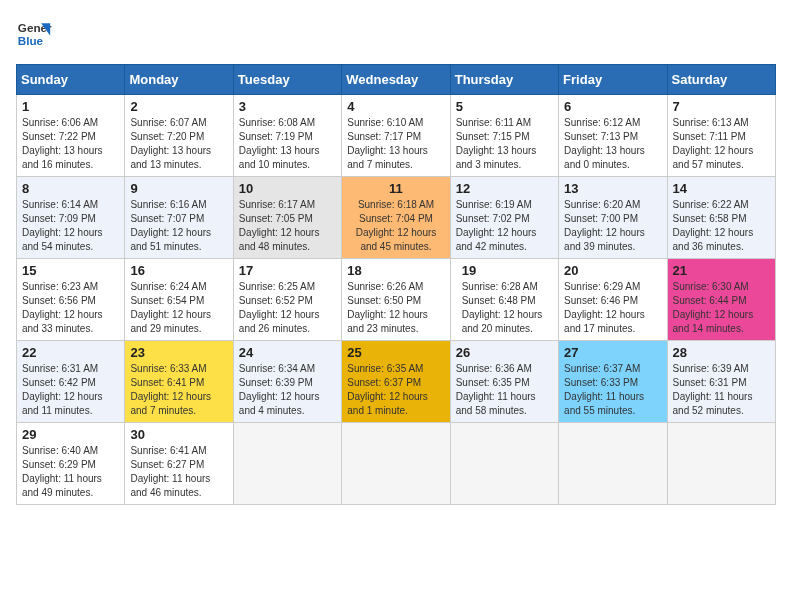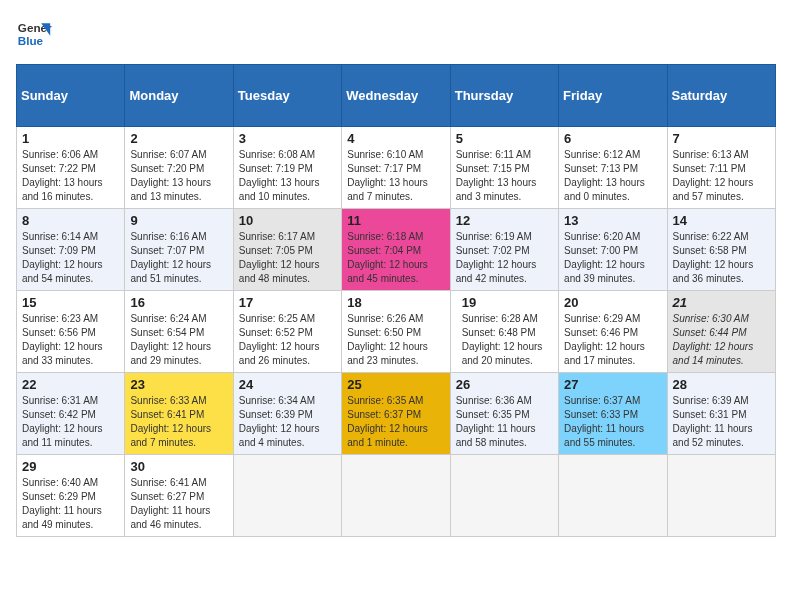--- a/index.html
+++ b/index.html
@@ -40,21 +40,21 @@
     table {
       width: 100%;
       border-collapse: collapse;
       table-layout: fixed;
     }
     th {
       background-color: #2a6db5;
       color: #fff;
       font-size: 13px;
       font-weight: bold;
-      padding: 23px 4px;
+      padding: 7px 4px;
       text-align: left;
       border: 1px solid #1a5a9a;
     }
     td {
       vertical-align: top;
       border: 1px solid #ccc;
       padding: 4px 5px;
       font-size: 10px;
       color: #333;
       height: 80px;
@@ -143,21 +143,21 @@
           <div class="day-info">Sunrise: 6:14 AM<br>Sunset: 7:09 PM<br>Daylight: 12 hours<br>and 54 minutes.</div>
         </td>
         <td style="background: rgb(238, 243, 251);">
           <span class="day-num">9</span>
           <div class="day-info">Sunrise: 6:16 AM<br>Sunset: 7:07 PM<br>Daylight: 12 hours<br>and 51 minutes.</div>
         </td>
         <td style="background: #e5e5e5;">
           <span class="day-num">10</span>
           <div class="day-info">Sunrise: 6:17 AM<br>Sunset: 7:05 PM<br>Daylight: 12 hours<br>and 48 minutes.</div>
         </td>
-        <td style="background: #ec4899;">
+        <td style="background: #fdba74; text-align: center;">
           <span class="day-num">11</span>
           <div class="day-info">Sunrise: 6:18 AM<br>Sunset: 7:04 PM<br>Daylight: 12 hours<br>and 45 minutes.</div>
         </td>
         <td style="background: rgb(238, 243, 251);">
           <span class="day-num">12</span>
           <div class="day-info">Sunrise: 6:19 AM<br>Sunset: 7:02 PM<br>Daylight: 12 hours<br>and 42 minutes.</div>
         </td>
         <td style="background: rgb(238, 243, 251);">
           <span class="day-num">13</span>
           <div class="day-info">Sunrise: 6:20 AM<br>Sunset: 7:00 PM<br>Daylight: 12 hours<br>and 39 minutes.</div>
@@ -185,21 +185,21 @@
           <div class="day-info">Sunrise: 6:26 AM<br>Sunset: 6:50 PM<br>Daylight: 12 hours<br>and 23 minutes.</div>
         </td>
         <td style="background: rgb(255, 255, 255); padding-left: 11px;">
           <span class="day-num">19</span>
           <div class="day-info">Sunrise: 6:28 AM<br>Sunset: 6:48 PM<br>Daylight: 12 hours<br>and 20 minutes.</div>
         </td>
         <td style="background: rgb(255, 255, 255);">
           <span class="day-num">20</span>
           <div class="day-info">Sunrise: 6:29 AM<br>Sunset: 6:46 PM<br>Daylight: 12 hours<br>and 17 minutes.</div>
         </td>
-        <td style="background: #e5e5e5; font-style: italic;">
+        <td style="background: #ec4899;">
           <span class="day-num">21</span>
           <div class="day-info">Sunrise: 6:30 AM<br>Sunset: 6:44 PM<br>Daylight: 12 hours<br>and 14 minutes.</div>
         </td>
       </tr>
       <tr>
         <td style="background: rgb(238, 243, 251);">
           <span class="day-num">22</span>
           <div class="day-info">Sunrise: 6:31 AM<br>Sunset: 6:42 PM<br>Daylight: 12 hours<br>and 11 minutes.</div>
         </td>
         <td style="background: #fde047;">

